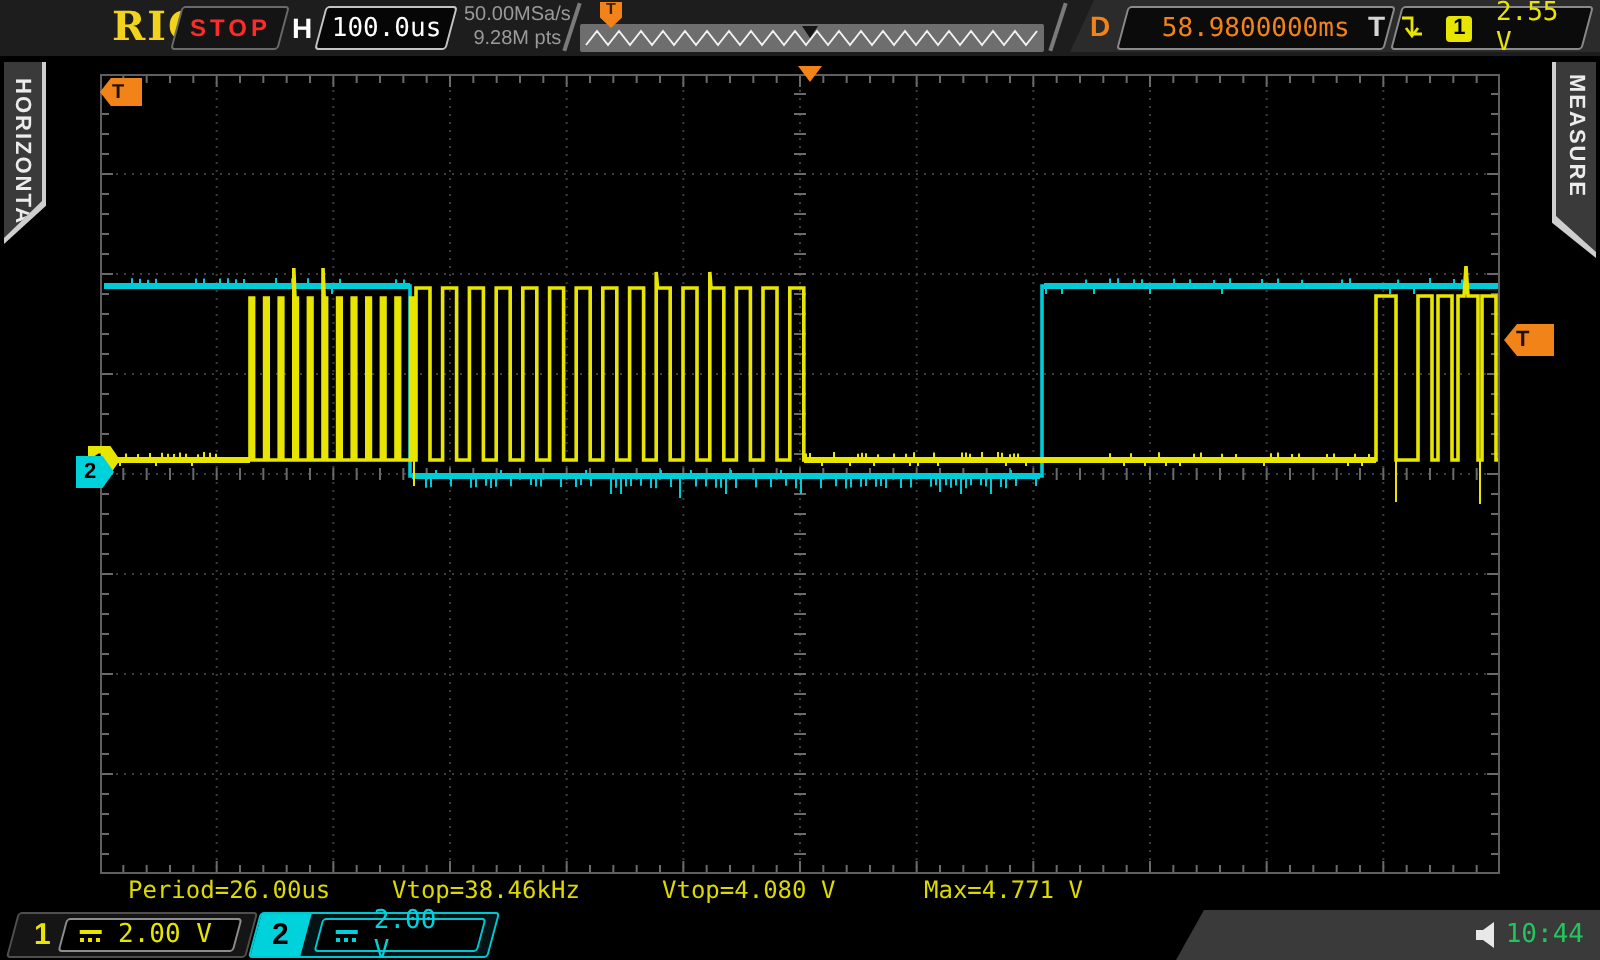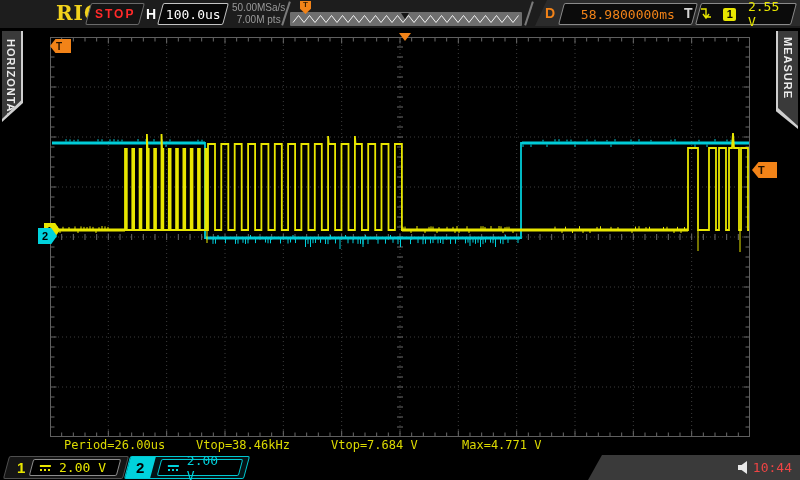--- a/index.html
+++ b/index.html
@@ -76,21 +76,21 @@
   .chnum2{color:#000;font-weight:bold;font-size:15px;transform:skewX(15deg);}
   .chbox{height:15px;display:flex;align-items:center;gap:8px;border-radius:2px;margin-left:6px;padding:0 8px;}
   .ch1box{border:1px solid #8d8d8d;background:#000;width:70px;}
   .ch2box{border:1px solid #00c8d2;background:#000;width:64px;}
   .coup{display:inline-flex;flex-direction:column;gap:2px;transform:skewX(15deg);}
   .coup i{display:block;width:11px;height:2px;}
   .coup .solid{background:currentColor;}
   .coup .dash{background:repeating-linear-gradient(90deg,currentColor 0 2px,transparent 2px 4px);}
   .chscale{font-size:13px;transform:skewX(15deg);}
   .c-y{color:#e8e600;} .c-c{color:#00d2dc;}
-  .clock{position:absolute;right:8px;top:5px;color:#ef4444;font-size:13px;}
+  .clock{position:absolute;right:8px;top:5px;color:#22c55e;font-size:13px;}
   .spk{position:absolute;right:50px;top:6px;}
   svg.layer{position:absolute;left:0;top:0;z-index:1;}
   .zig{position:absolute;left:0;top:0;}
 </style>
 </head>
 <body>
 
 <div class="scope">
 
   <svg class="layer" id="wavesvg" width="800" height="480">
@@ -620,21 +620,21 @@
     <div class="logo">RIGOL</div>
     <div class="pgram stopbox">
       <span class="unskew stoptxt">STOP</span>
     </div>
     <div class="hlabel">H</div>
     <div class="pgram tbbox">
       <span class="unskew tbtxt mono">100.0us</span>
     </div>
     <div class="srblock">
       <div>50.00MSa/s</div>
-      <div>7.00M pts</div>
+      <div>9.28M pts</div>
     </div>
     <div class="divline" style="left:285px;"></div>
     <div class="membar">
       <svg class="zig" width="232" height="14">
         <polyline id="zigline" fill="none" stroke="#f2f2f2" stroke-width="1" points="3,10.5 8.5,3.5 14,10.5 19.5,3.5 25,10.5 30.5,3.5 36,10.5 41.5,3.5 47,10.5 52.5,3.5 58,10.5 63.5,3.5 69,10.5 74.5,3.5 80,10.5 85.5,3.5 91,10.5 96.5,3.5 102,10.5 107.5,3.5 113,10.5 118.5,3.5 124,10.5 129.5,3.5 135,10.5 140.5,3.5 146,10.5 151.5,3.5 157,10.5 162.5,3.5 168,10.5 173.5,3.5 179,10.5 184.5,3.5 190,10.5 195.5,3.5 201,10.5 206.5,3.5 212,10.5 217.5,3.5 223,10.5 228.5,3.5"></polyline>
       </svg>
     </div>
     <div class="pennant">
       <span>T</span>
     </div>
@@ -676,21 +676,21 @@
   </div>
   <div class="ch1sliver">
     <span>1</span>
   </div>
   <div class="ch2badge">
     <span>2</span>
   </div>
 
   <span class="meas mono" style="left:64px;text-align:right;">Period=26.00us</span>
   <span class="meas mono" style="left:196px;">Vtop=38.46kHz</span>
-  <span class="meas mono" style="left:331px;">Vtop=7.684 V</span>
+  <span class="meas mono" style="left:331px;">Vtop=4.080 V</span>
   <span class="meas mono" style="left:462px;">Max=4.771 V</span>
 
   <div class="chanbar">
     <div class="graypanel"></div>
     <div class="chgroup ch1group">
       <span class="chnum1">1</span>
       <span class="chbox ch1box">
         <span class="coup c-y">
             <i class="solid"></i>
             <i class="dash"></i>

